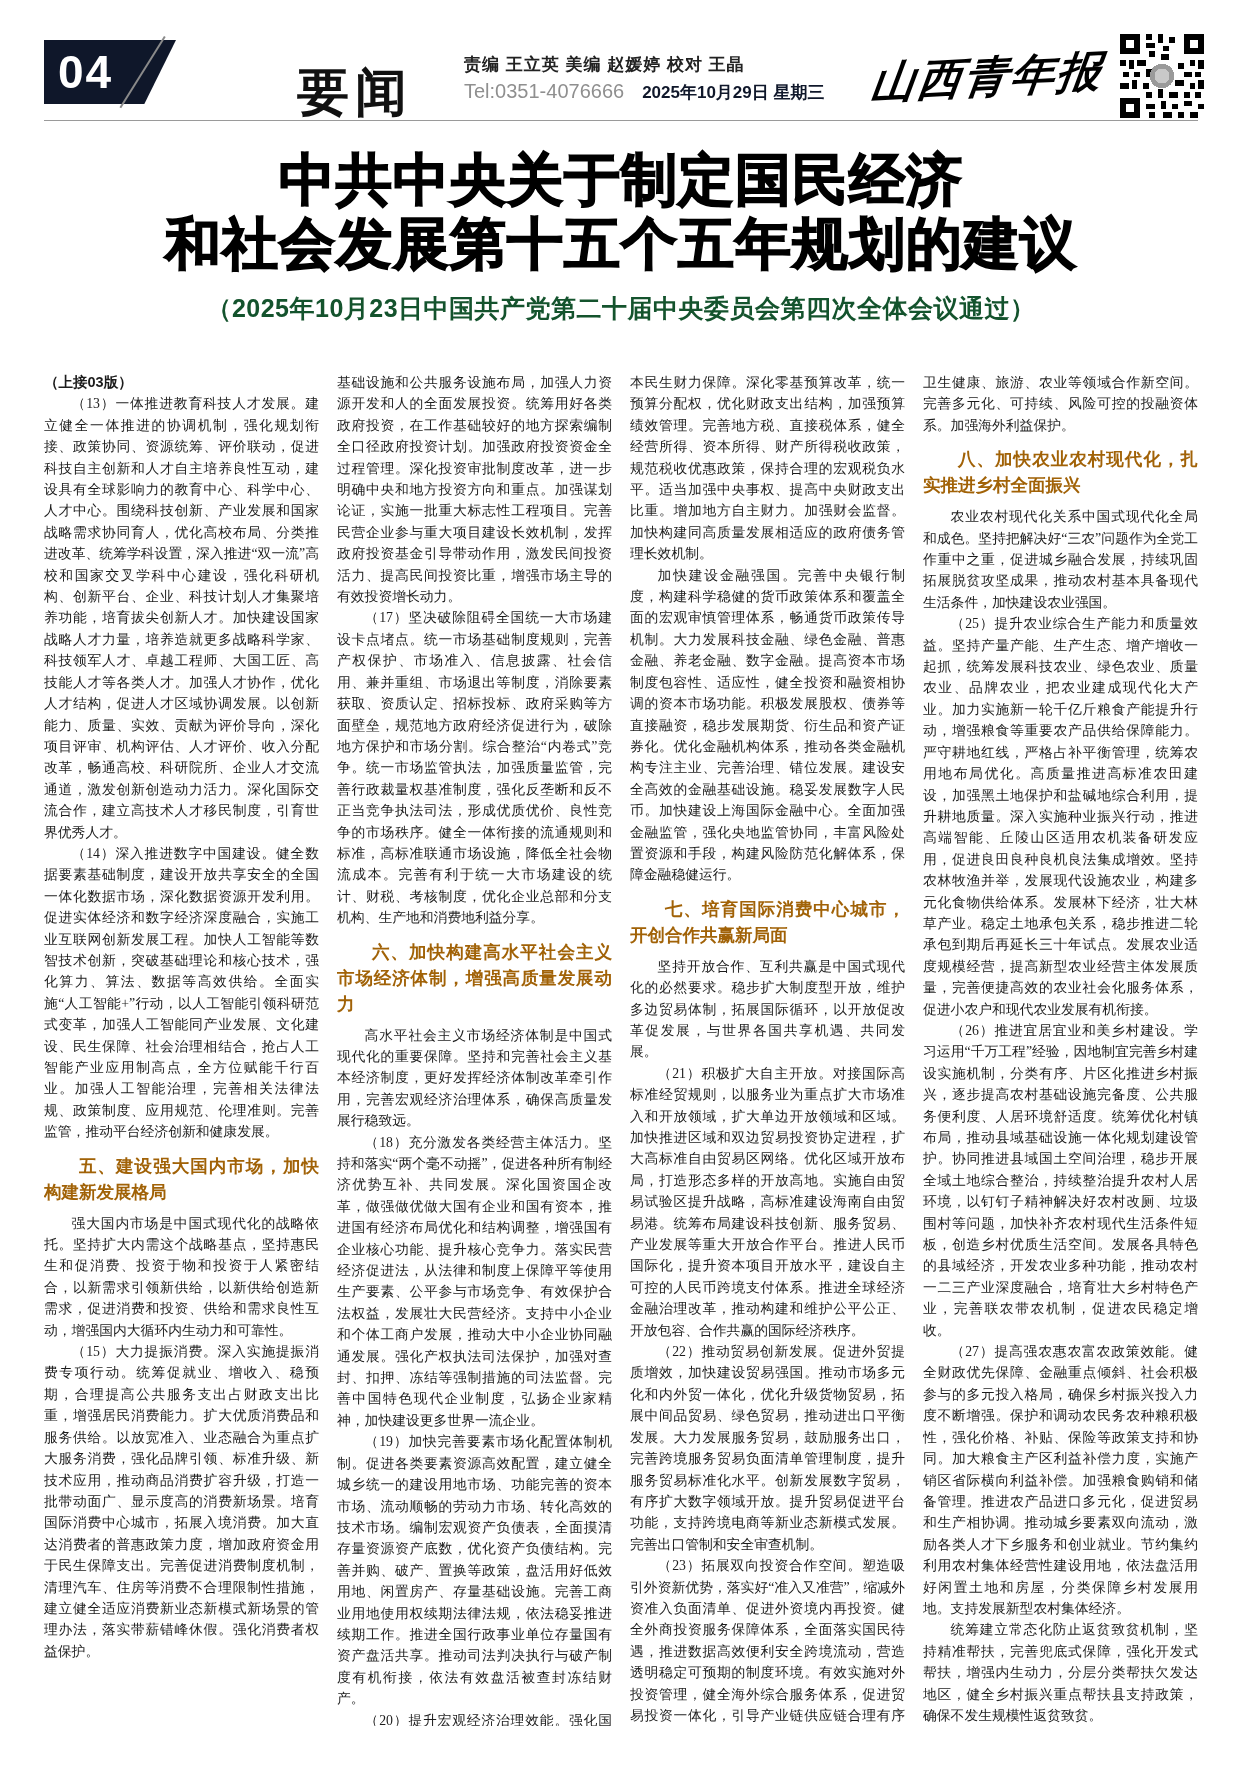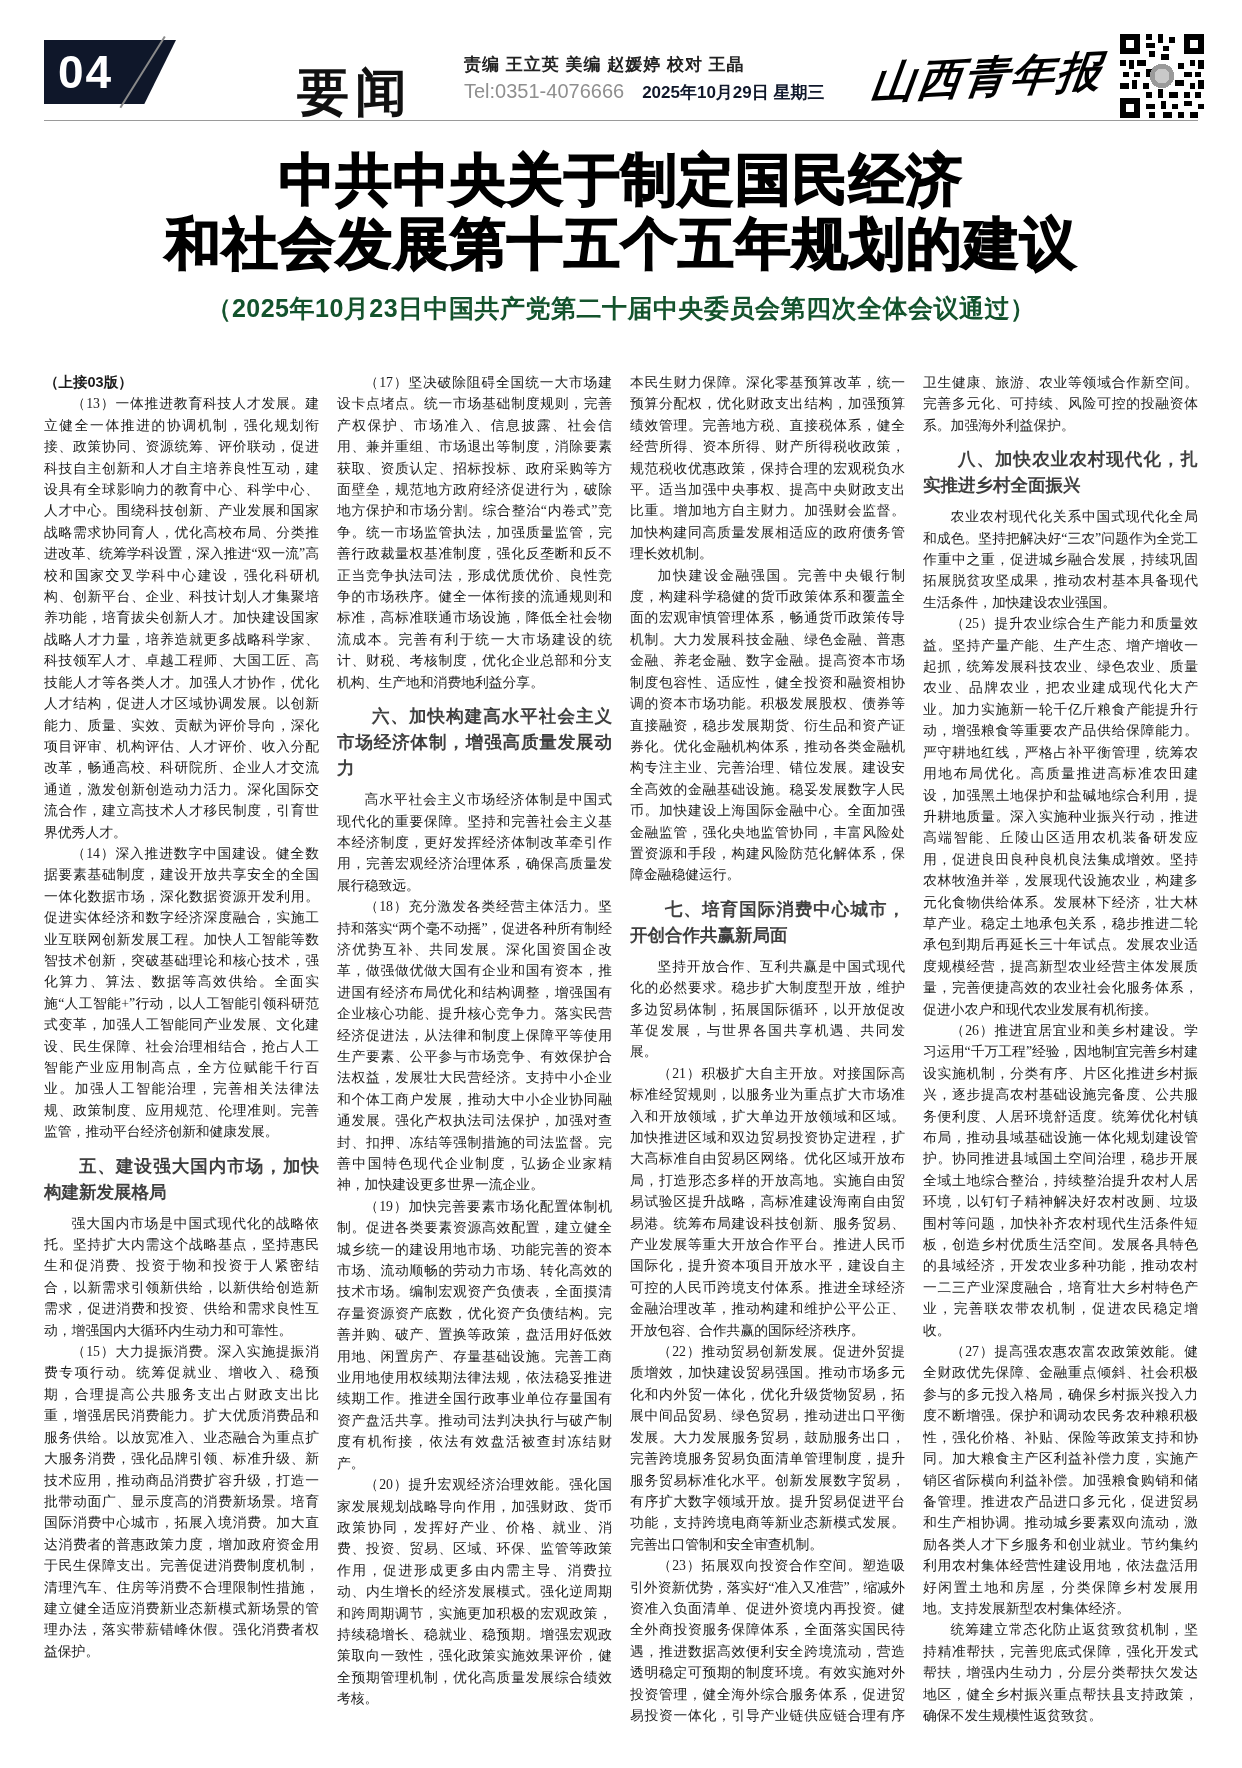--- a/index.html
+++ b/index.html
@@ -82,21 +82,21 @@
     text-align:justify;color:#1c1c1c;
   }
   .para.cont{text-indent:0;}
   .para.intro{
     font-family:"Liberation Sans","DejaVu Sans",sans-serif;
     font-weight:bold;text-indent:0;font-size:14.5px;
   }
   .col-heading{
     margin:10px 0 8px 0;text-indent:2em;
     font-family:"Liberation Sans","DejaVu Sans",sans-serif;
-    font-weight:900;font-size:17.5px;line-height:26px;color:#404040;
+    font-weight:900;font-size:17.5px;line-height:26px;color:#a16207;
     text-align:justify;
   }
 </style>
 </head>
 <body>
 
 <div class="page">
 
   <div class="header">
     <div class="pagenum-box">
@@ -134,20 +134,21 @@
   <div class="columns">
     <div class="col">
         <p class="para intro">（上接03版）</p>
         <p class="para">（13）一体推进教育科技人才发展。建立健全一体推进的协调机制，强化规划衔接、政策协同、资源统筹、评价联动，促进科技自主创新和人才自主培养良性互动，建设具有全球影响力的教育中心、科学中心、人才中心。围绕科技创新、产业发展和国家战略需求协同育人，优化高校布局、分类推进改革、统筹学科设置，深入推进“双一流”高校和国家交叉学科中心建设，强化科研机构、创新平台、企业、科技计划人才集聚培养功能，培育拔尖创新人才。加快建设国家战略人才力量，培养造就更多战略科学家、科技领军人才、卓越工程师、大国工匠、高技能人才等各类人才。加强人才协作，优化人才结构，促进人才区域协调发展。以创新能力、质量、实效、贡献为评价导向，深化项目评审、机构评估、人才评价、收入分配改革，畅通高校、科研院所、企业人才交流通道，激发创新创造动力活力。深化国际交流合作，建立高技术人才移民制度，引育世界优秀人才。</p>
         <p class="para">（14）深入推进数字中国建设。健全数据要素基础制度，建设开放共享安全的全国一体化数据市场，深化数据资源开发利用。促进实体经济和数字经济深度融合，实施工业互联网创新发展工程。加快人工智能等数智技术创新，突破基础理论和核心技术，强化算力、算法、数据等高效供给。全面实施“人工智能+”行动，以人工智能引领科研范式变革，加强人工智能同产业发展、文化建设、民生保障、社会治理相结合，抢占人工智能产业应用制高点，全方位赋能千行百业。加强人工智能治理，完善相关法律法规、政策制度、应用规范、伦理准则。完善监管，推动平台经济创新和健康发展。</p>
         <p class="col-heading">五、建设强大国内市场，加快构建新发展格局</p>
         <p class="para">强大国内市场是中国式现代化的战略依托。坚持扩大内需这个战略基点，坚持惠民生和促消费、投资于物和投资于人紧密结合，以新需求引领新供给，以新供给创造新需求，促进消费和投资、供给和需求良性互动，增强国内大循环内生动力和可靠性。</p>
         <p class="para">（15）大力提振消费。深入实施提振消费专项行动。统筹促就业、增收入、稳预期，合理提高公共服务支出占财政支出比重，增强居民消费能力。扩大优质消费品和服务供给。以放宽准入、业态融合为重点扩大服务消费，强化品牌引领、标准升级、新技术应用，推动商品消费扩容升级，打造一批带动面广、显示度高的消费新场景。培育国际消费中心城市，拓展入境消费。加大直达消费者的普惠政策力度，增加政府资金用于民生保障支出。完善促进消费制度机制，清理汽车、住房等消费不合理限制性措施，建立健全适应消费新业态新模式新场景的管理办法，落实带薪错峰休假。强化消费者权益保护。</p>
       </div>
     <div class="col">
+        <p class="para cont">基础设施和公共服务设施布局，加强人力资源开发和人的全面发展投资。统筹用好各类政府投资，在工作基础较好的地方探索编制全口径政府投资计划。加强政府投资资金全过程管理。深化投资审批制度改革，进一步明确中央和地方投资方向和重点。加强谋划论证，实施一批重大标志性工程项目。完善民营企业参与重大项目建设长效机制，发挥政府投资基金引导带动作用，激发民间投资活力、提高民间投资比重，增强市场主导的有效投资增长动力。</p>
         <p class="para">（17）坚决破除阻碍全国统一大市场建设卡点堵点。统一市场基础制度规则，完善产权保护、市场准入、信息披露、社会信用、兼并重组、市场退出等制度，消除要素获取、资质认定、招标投标、政府采购等方面壁垒，规范地方政府经济促进行为，破除地方保护和市场分割。综合整治“内卷式”竞争。统一市场监管执法，加强质量监管，完善行政裁量权基准制度，强化反垄断和反不正当竞争执法司法，形成优质优价、良性竞争的市场秩序。健全一体衔接的流通规则和标准，高标准联通市场设施，降低全社会物流成本。完善有利于统一大市场建设的统计、财税、考核制度，优化企业总部和分支机构、生产地和消费地利益分享。</p>
         <p class="col-heading">六、加快构建高水平社会主义市场经济体制，增强高质量发展动力</p>
         <p class="para">高水平社会主义市场经济体制是中国式现代化的重要保障。坚持和完善社会主义基本经济制度，更好发挥经济体制改革牵引作用，完善宏观经济治理体系，确保高质量发展行稳致远。</p>
         <p class="para">（18）充分激发各类经营主体活力。坚持和落实“两个毫不动摇”，促进各种所有制经济优势互补、共同发展。深化国资国企改革，做强做优做大国有企业和国有资本，推进国有经济布局优化和结构调整，增强国有企业核心功能、提升核心竞争力。落实民营经济促进法，从法律和制度上保障平等使用生产要素、公平参与市场竞争、有效保护合法权益，发展壮大民营经济。支持中小企业和个体工商户发展，推动大中小企业协同融通发展。强化产权执法司法保护，加强对查封、扣押、冻结等强制措施的司法监督。完善中国特色现代企业制度，弘扬企业家精神，加快建设更多世界一流企业。</p>
         <p class="para">（19）加快完善要素市场化配置体制机制。促进各类要素资源高效配置，建立健全城乡统一的建设用地市场、功能完善的资本市场、流动顺畅的劳动力市场、转化高效的技术市场。编制宏观资产负债表，全面摸清存量资源资产底数，优化资产负债结构。完善并购、破产、置换等政策，盘活用好低效用地、闲置房产、存量基础设施。完善工商业用地使用权续期法律法规，依法稳妥推进续期工作。推进全国行政事业单位存量国有资产盘活共享。推动司法判决执行与破产制度有机衔接，依法有效盘活被查封冻结财产。</p>
         <p class="para">（20）提升宏观经济治理效能。强化国家发展规划战略导向作用，加强财政、货币政策协同，发挥好产业、价格、就业、消费、投资、贸易、区域、环保、监管等政策作用，促进形成更多由内需主导、消费拉动、内生增长的经济发展模式。强化逆周期和跨周期调节，实施更加积极的宏观政策，持续稳增长、稳就业、稳预期。增强宏观政策取向一致性，强化政策实施效果评价，健全预期管理机制，优化高质量发展综合绩效考核。</p>
       </div>
     <div class="col">
         <p class="para cont">本民生财力保障。深化零基预算改革，统一预算分配权，优化财政支出结构，加强预算绩效管理。完善地方税、直接税体系，健全经营所得、资本所得、财产所得税收政策，规范税收优惠政策，保持合理的宏观税负水平。适当加强中央事权、提高中央财政支出比重。增加地方自主财力。加强财会监督。加快构建同高质量发展相适应的政府债务管理长效机制。</p>
         <p class="para">加快建设金融强国。完善中央银行制度，构建科学稳健的货币政策体系和覆盖全面的宏观审慎管理体系，畅通货币政策传导机制。大力发展科技金融、绿色金融、普惠金融、养老金融、数字金融。提高资本市场制度包容性、适应性，健全投资和融资相协调的资本市场功能。积极发展股权、债券等直接融资，稳步发展期货、衍生品和资产证券化。优化金融机构体系，推动各类金融机构专注主业、完善治理、错位发展。建设安全高效的金融基础设施。稳妥发展数字人民币。加快建设上海国际金融中心。全面加强金融监管，强化央地监管协同，丰富风险处置资源和手段，构建风险防范化解体系，保障金融稳健运行。</p>

